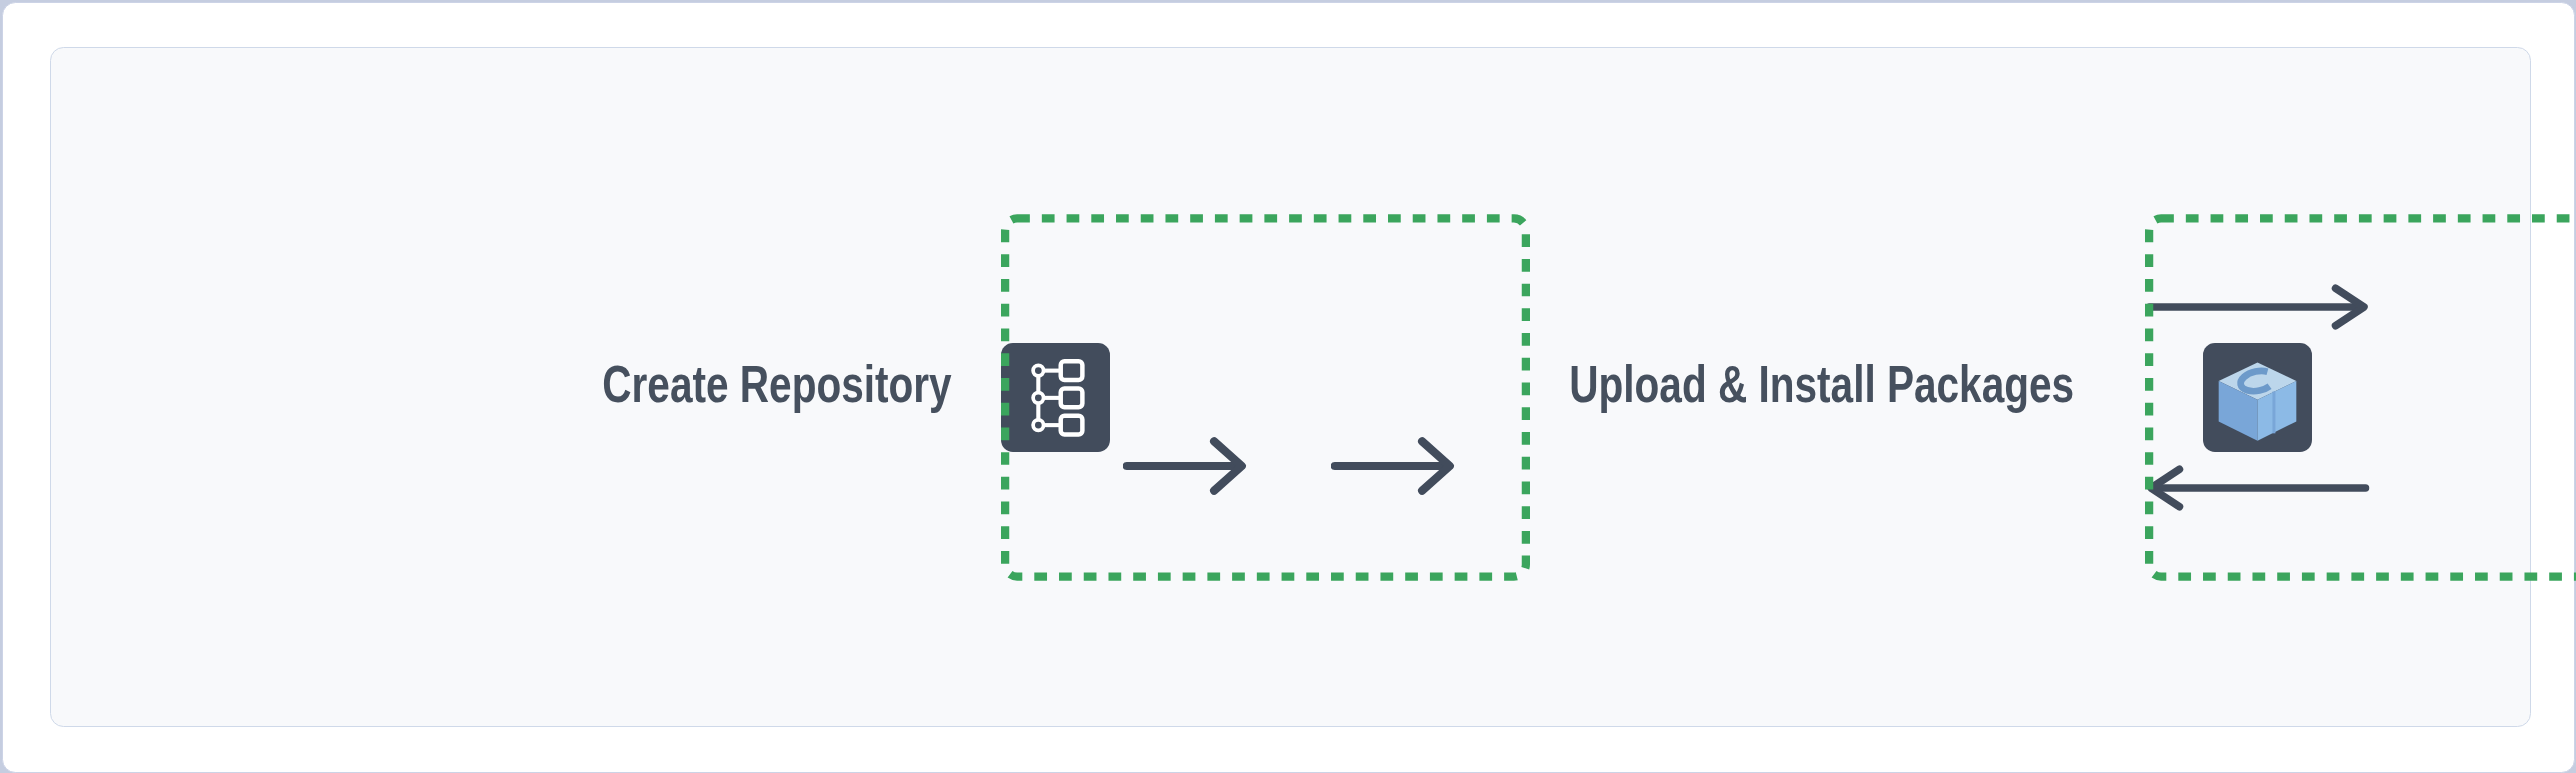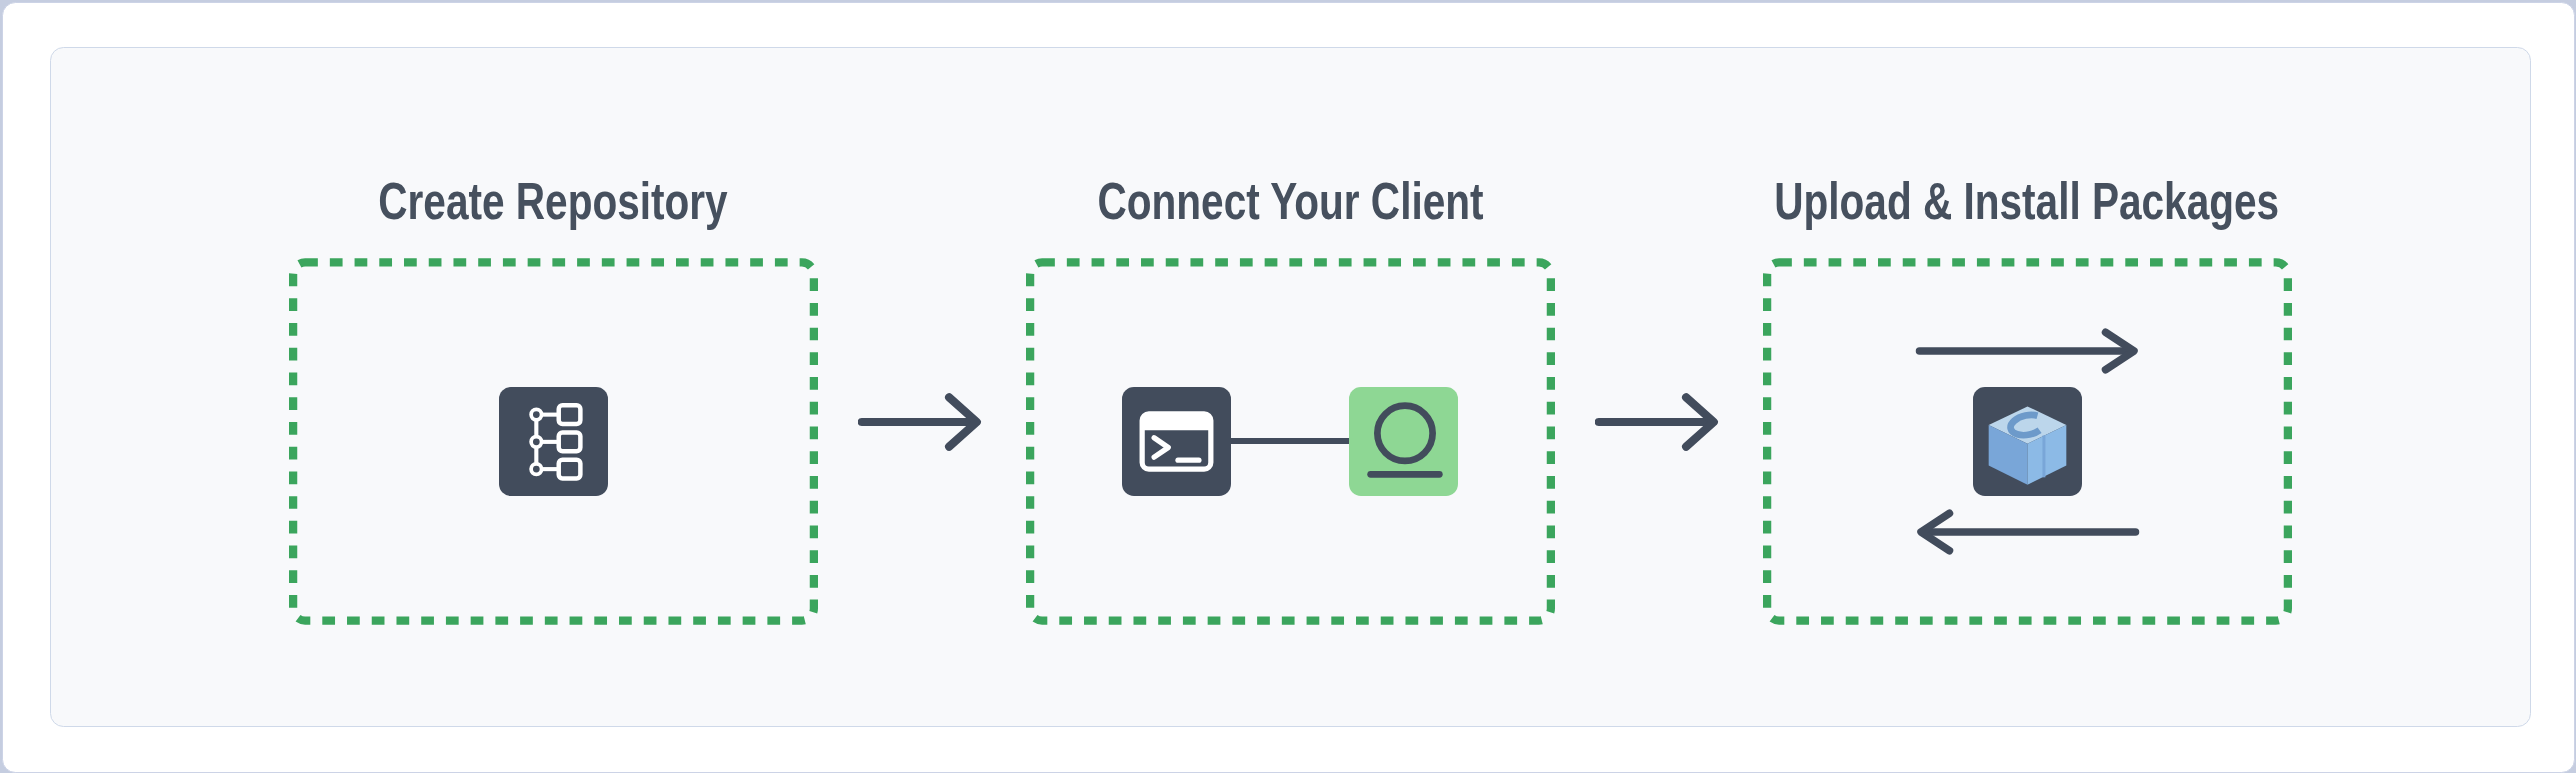--- a/index.html
+++ b/index.html
@@ -11,21 +11,21 @@
   .card{
     position:absolute;inset:1.5px;background:#ffffff;
     border:1.5px solid #ccd3e6;border-radius:13.5px;box-sizing:border-box;
   }
   .panel{
     position:absolute;left:47px;top:44px;width:2479px;height:678px;
     background:#f8f9fb;border:1.5px solid #cfd9e9;border-radius:13.5px;
     display:flex;align-items:center;justify-content:center;
   }
   .flow{display:flex;align-items:flex-start;}
-  .step-col{display:flex;flex-direction:column;align-items:center;width:529px;margin-top:21px;}
+  .step-col{display:flex;flex-direction:row;align-items:center;width:529px;margin-top:21px;}
   .step-title{
     height:63px;line-height:63px;white-space:nowrap;
     font-size:52px;font-weight:700;color:#46505e;
     transform:scaleX(0.78);transform-origin:center;
     margin-bottom:25px;
   }
   .step-box{
     width:529px;height:367px;position:relative;
     display:flex;align-items:center;justify-content:center;
   }
@@ -66,43 +66,20 @@
         </div>
       </div>
 
       <div class="flow-arrow-wrap">
         <svg width="127" height="90" viewBox="0 0 170 120">
           <line x1="5" y1="60" x2="155" y2="60" stroke="#424c5c" stroke-width="11" stroke-linecap="round"></line>
           <polyline points="122,27 159,60 122,93" fill="none" stroke="#424c5c" stroke-width="11" stroke-linecap="round" stroke-linejoin="round"></polyline>
         </svg>
       </div>
 
-      <div class="step-col">
-        <div class="step-title">Connect Your Client</div>
-        <div class="step-box">
-          <svg class="dash-border" width="529" height="367" viewBox="0 0 706 489">
-            <rect x="5.5" y="5.5" width="695" height="478" rx="16" fill="none" stroke="#3ba55d" stroke-width="11" stroke-dasharray="17 16"></rect>
-          </svg>
-          <div class="duo">
-            <svg width="109" height="109" viewBox="0 0 146 146">
-              <rect width="146" height="146" rx="16" fill="#424c5c"></rect>
-              <rect x="27" y="36" width="92" height="74" rx="9" fill="none" stroke="#ffffff" stroke-width="7"></rect>
-              <path d="M27,58 v-13 a9,9 0 0 1 9,-9 h74 a9,9 0 0 1 9,9 v13 z" fill="#ffffff"></path>
-              <polyline points="43,68 62,81 43,94" fill="none" stroke="#ffffff" stroke-width="7" stroke-linecap="round" stroke-linejoin="round"></polyline>
-              <line x1="75" y1="98" x2="103" y2="98" stroke="#ffffff" stroke-width="7" stroke-linecap="round"></line>
-            </svg>
-            <div class="connector"></div>
-            <svg width="109" height="109" viewBox="0 0 146 146">
-              <rect width="146" height="146" rx="16" fill="#8ed794"></rect>
-              <circle cx="75" cy="62" r="37" fill="none" stroke="#424c5c" stroke-width="9"></circle>
-              <line x1="29" y1="117" x2="121" y2="117" stroke="#424c5c" stroke-width="9" stroke-linecap="round"></line>
-            </svg>
-          </div>
-        </div>
-      </div>
 
       <div class="flow-arrow-wrap">
         <svg width="127" height="90" viewBox="0 0 170 120">
           <line x1="5" y1="60" x2="155" y2="60" stroke="#424c5c" stroke-width="11" stroke-linecap="round"></line>
           <polyline points="122,27 159,60 122,93" fill="none" stroke="#424c5c" stroke-width="11" stroke-linecap="round" stroke-linejoin="round"></polyline>
         </svg>
       </div>
 
       <div class="step-col">
         <div class="step-title">Upload &amp; Install Packages</div>

